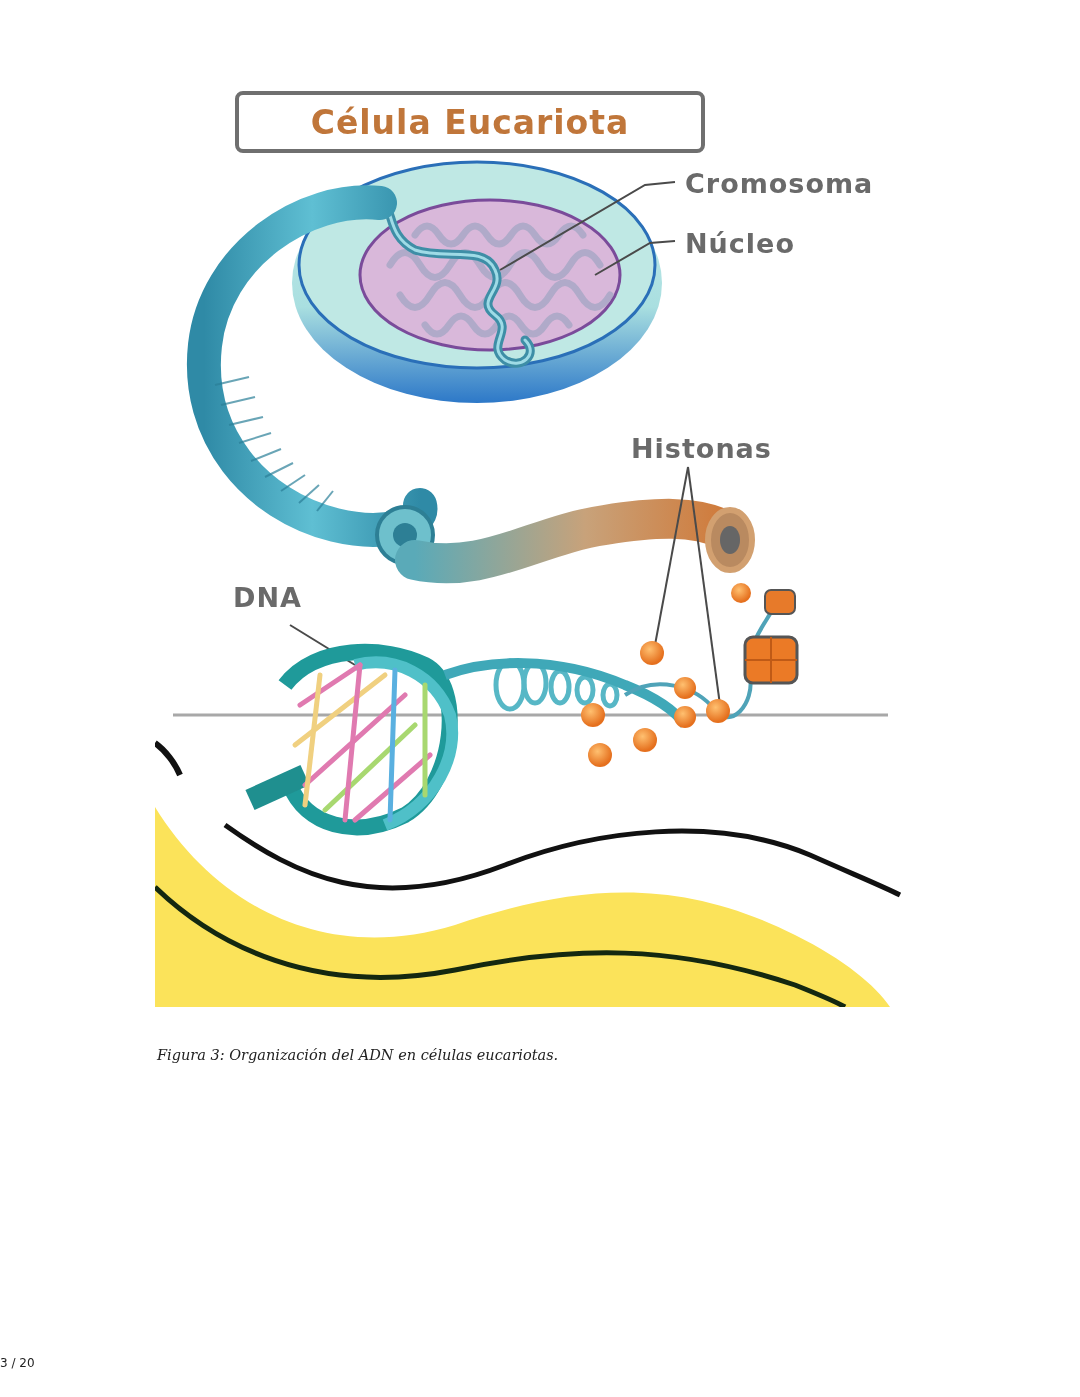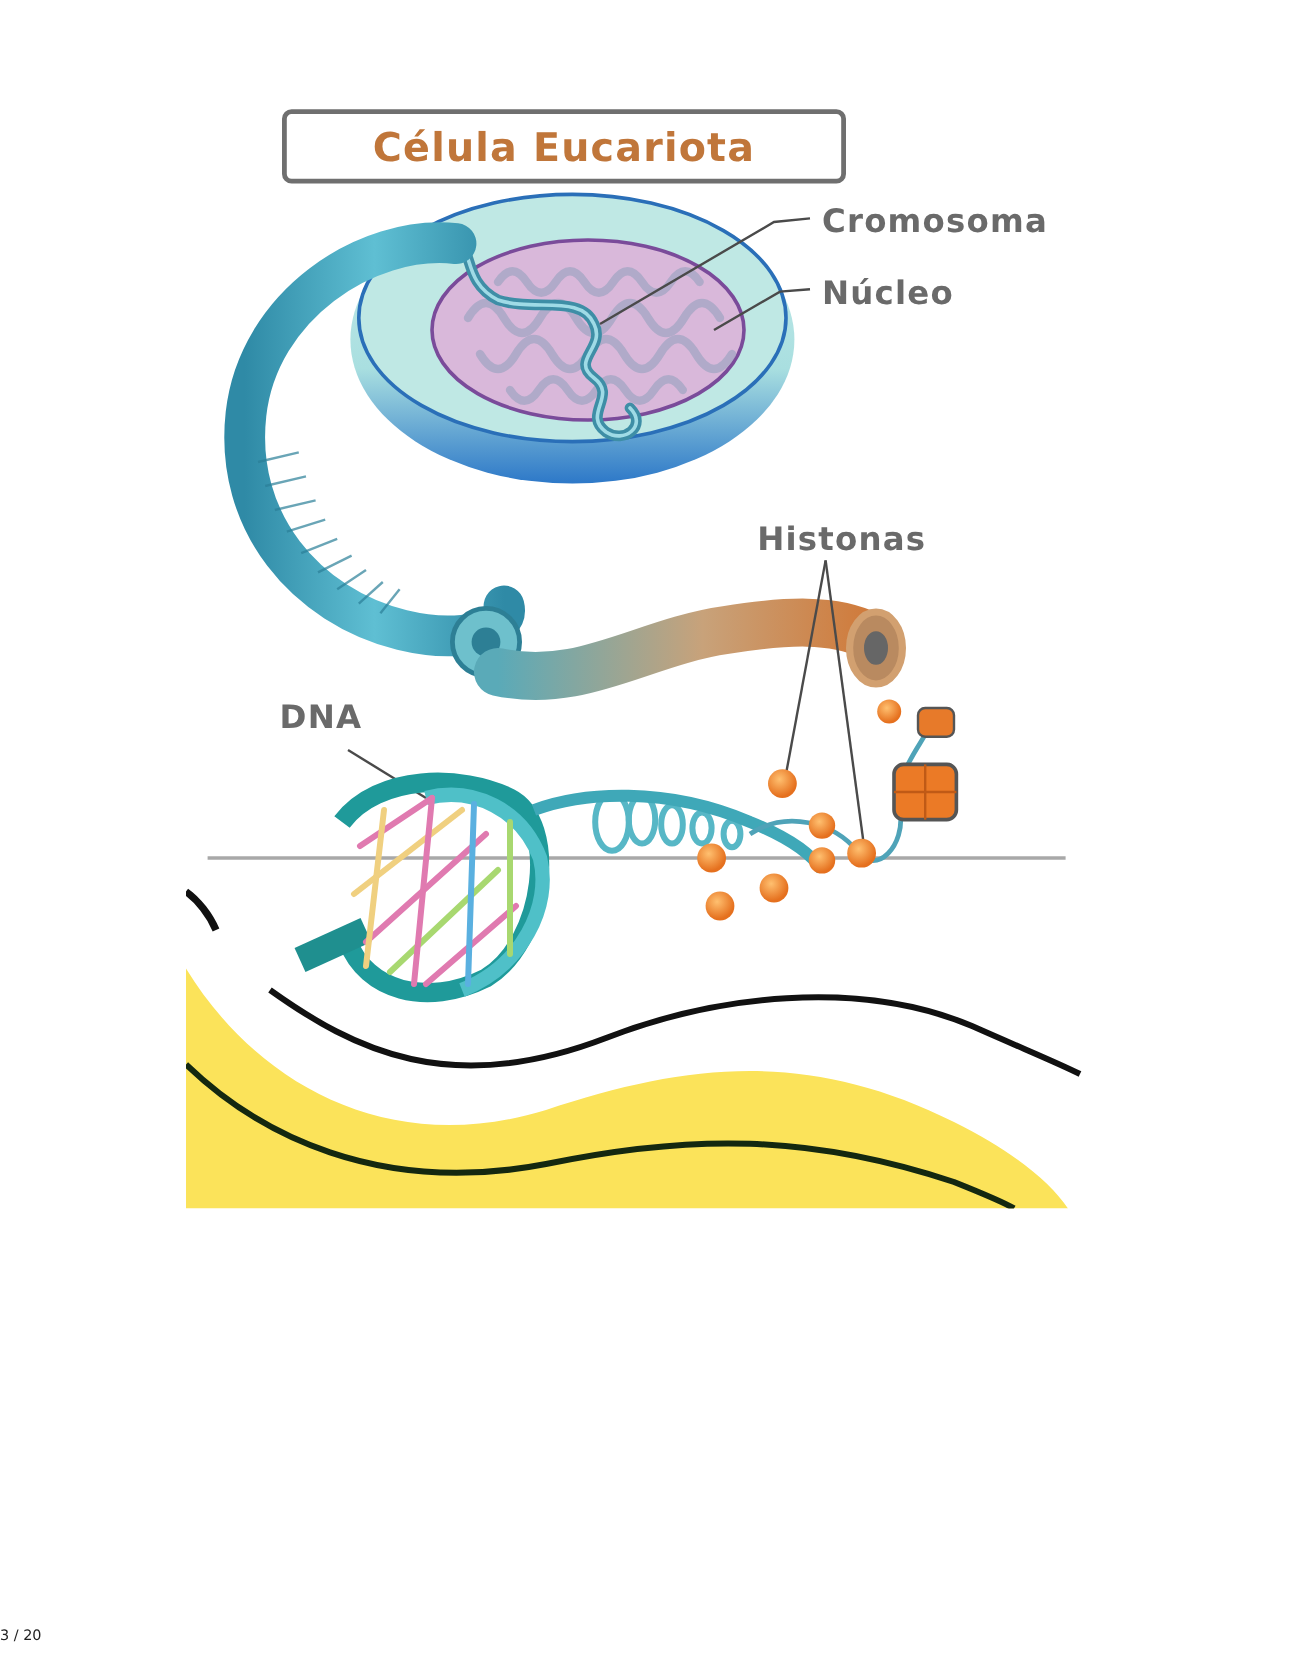--- a/index.html
+++ b/index.html
@@ -139,16 +139,17 @@
 
       <g>
         <path d="M0 722 C 60 820, 170 880, 300 840 C 420 800, 520 790, 640 850 C 690 875, 720 900, 735 922 L 0 922 Z" fill="#fbe35a"></path>
         <path d="M0 802 C 60 860, 160 912, 300 885 C 420 860, 520 860, 640 900 C 665 910, 680 916, 690 922" fill="none" stroke="#142810" stroke-width="5"></path>
         <path d="M70 850 C 140 900, 220 940, 350 890 C 440 855, 560 840, 655 880 C 700 900, 725 910, 745 920" fill="none" stroke="#111111" stroke-width="5" transform="translate(0,-110)"></path>
         <path d="M0 658 C 10 665, 20 678, 25 690" fill="none" stroke="#111111" stroke-width="6"></path>
       </g>
     </svg>
   </div>
 
+  <div class="caption">Figura 3: Organización del ADN en células eucariotas.</div>
 
   <div class="page-number">3 / 20</div>
 
 </div>
 
 </body></html>

